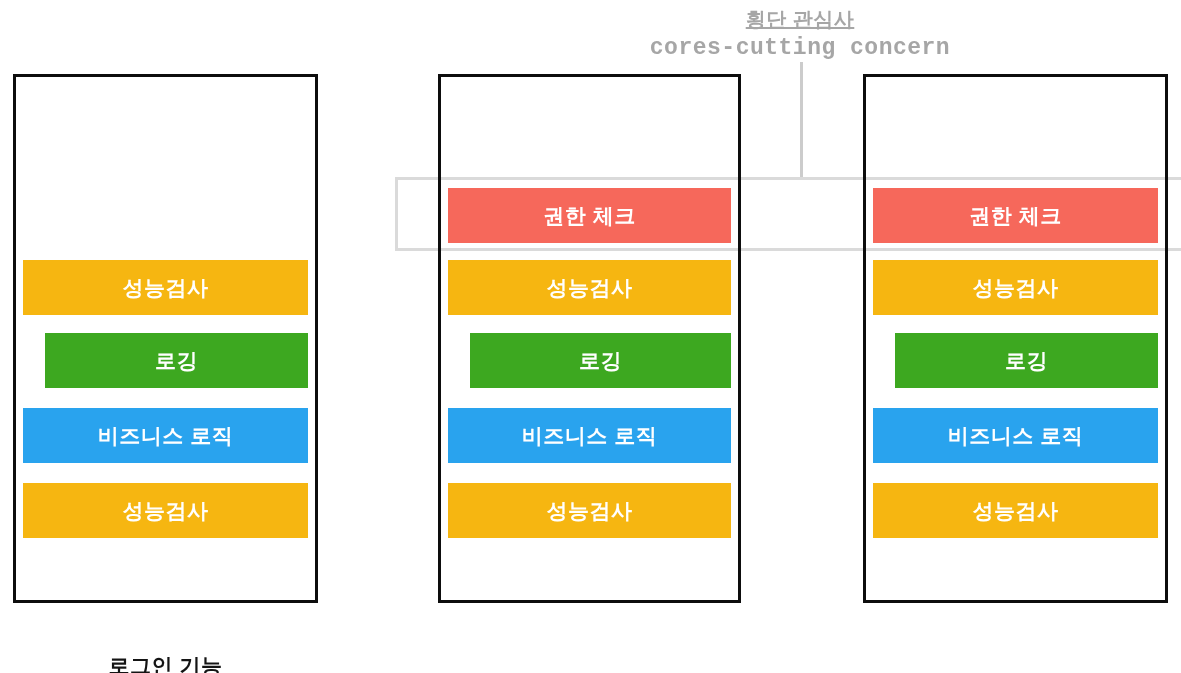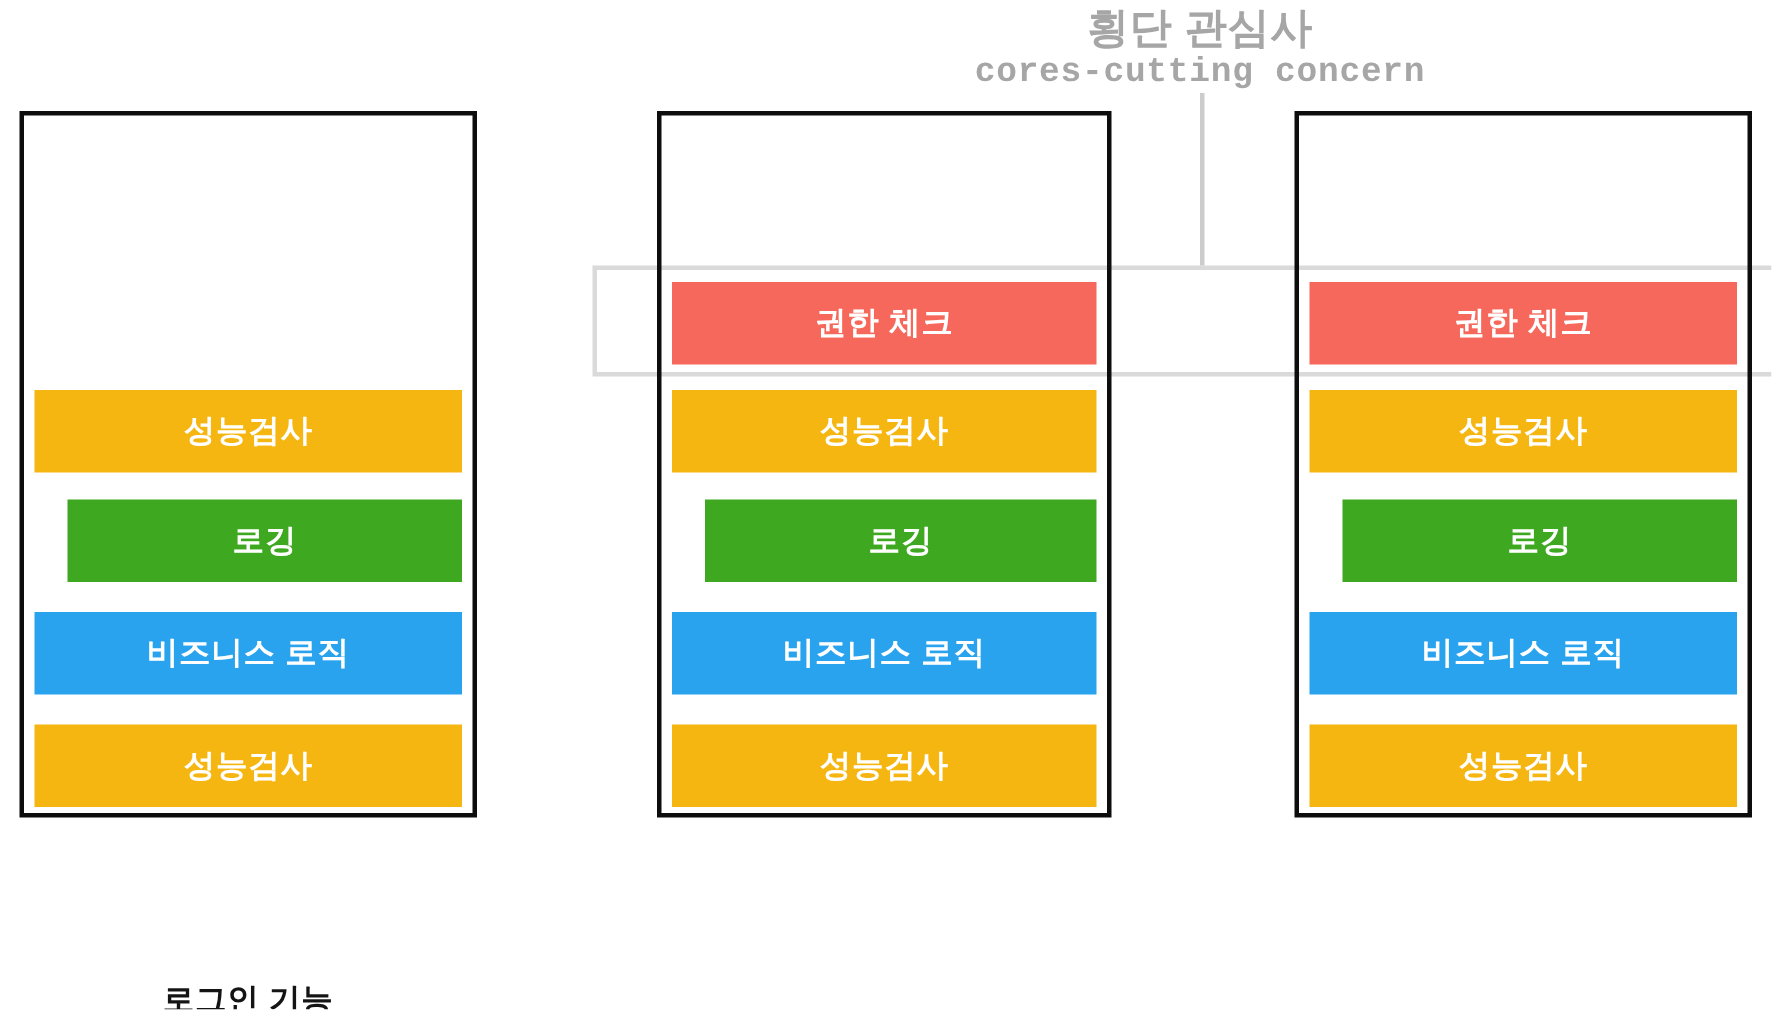--- a/index.html
+++ b/index.html
@@ -38,28 +38,28 @@
   .crosscut-title {
     position: absolute;
     left: 550px;
     top: 5px;
     width: 500px;
     text-align: center;
     z-index: 2;
     color: #a6a6a6;
     font-weight: bold;
   }
-  .crosscut-title .ko { font-size: 28px; line-height: 28px; letter-spacing: 0.5px; }
+  .crosscut-title .ko { font-size: 20px; line-height: 28px; letter-spacing: 0.5px; text-decoration: underline; }
   .crosscut-title .en { font-size: 23px; line-height: 31px; letter-spacing: 0.5px; font-family: Liberation Mono, monospace; }
 
   
   .feature-box {
     position: absolute;
     top: 74px;
-    height: 471px;
+    height: 529px;
     border: 3px solid #0d0d0d;
     background: transparent;
     z-index: 3;
   }
   .box-1 { left: 13px;  width: 305px; }
   .box-2 { left: 438px; width: 303px; }
   .box-3 { left: 863px; width: 305px; }
 
   
   .bar {

